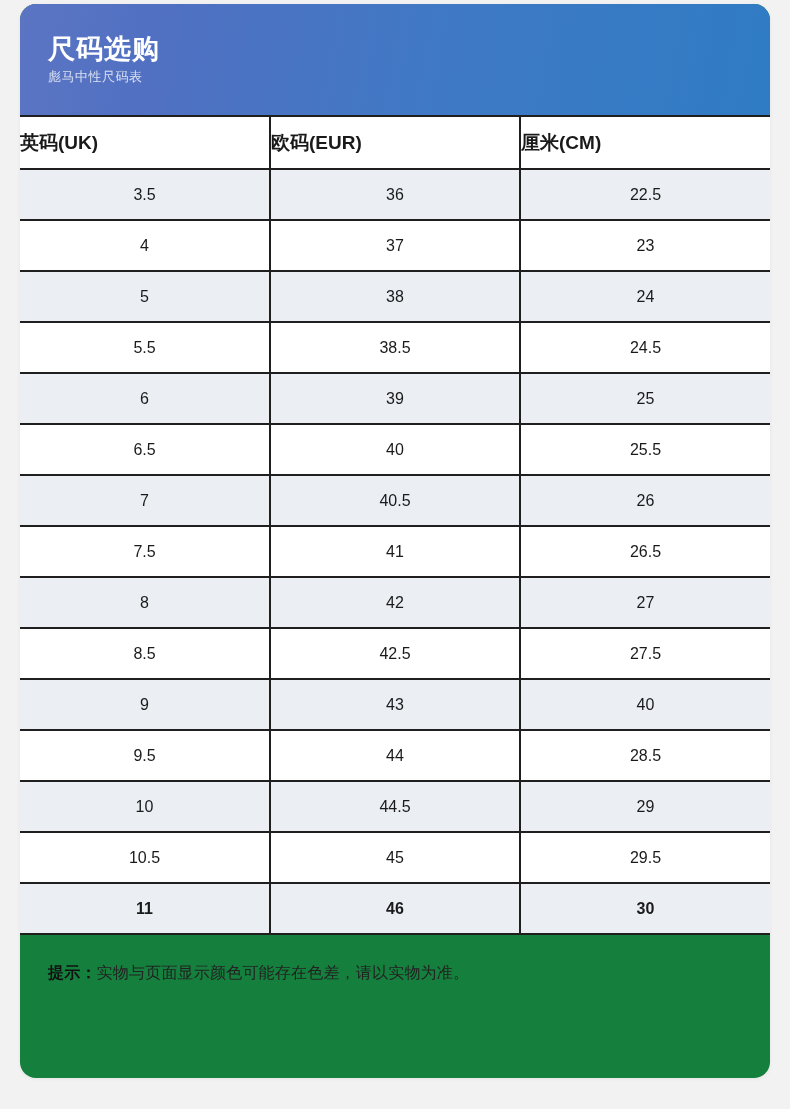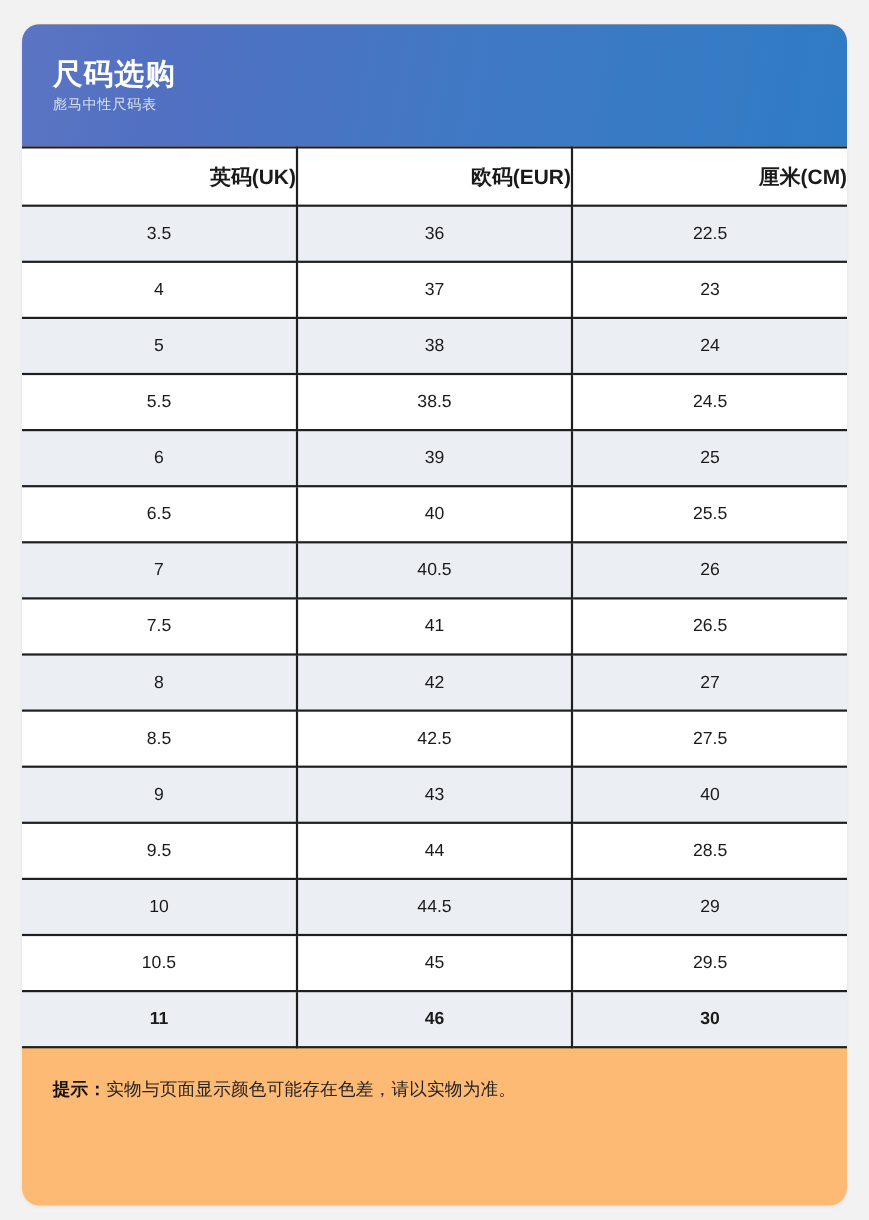--- a/index.html
+++ b/index.html
@@ -16,24 +16,24 @@
     position: relative;
     width: 790px;
     height: 1109px;
     background: #f2f2f2;
   }
 
   
   .card {
     position: absolute;
     left: 20px;
-    top: 22px;
+    top: 4px;
     width: 750px;
     height: 1074px;
-    background: #fdba74;
+    background: #15803d;
     border-radius: 16px;
     overflow: hidden;
     box-shadow: 0 1px 4px rgba(0,0,0,0.06);
   }
 
   
   .banner {
     position: relative;
     height: 111px;
     width: 100%;
@@ -70,25 +70,24 @@
   .size-table col.c1 { width: 250px; }
   .size-table col.c2 { width: 250px; }
   .size-table col.c3 { width: 250px; }
 
   .size-table th {
     height: 53px;
     background: #ffffff;
     color: #1a1a1a;
     font-size: 19px;
     font-weight: bold;
-    text-align: right;
+    text-align: left;
     border-bottom: 2px solid #1f1f1f;
     border-right: 2px solid #1f1f1f;
     border-top: 2px solid #1f1f1f;
-    padding-left: 40px;
   }
   .size-table th:last-child { border-right: none; }
 
   .size-table td {
     height: 51px;
     font-size: 16px;
     font-weight: normal;
     color: #1a1a1a;
     text-align: center;
     border-bottom: 2px solid #1f1f1f;

